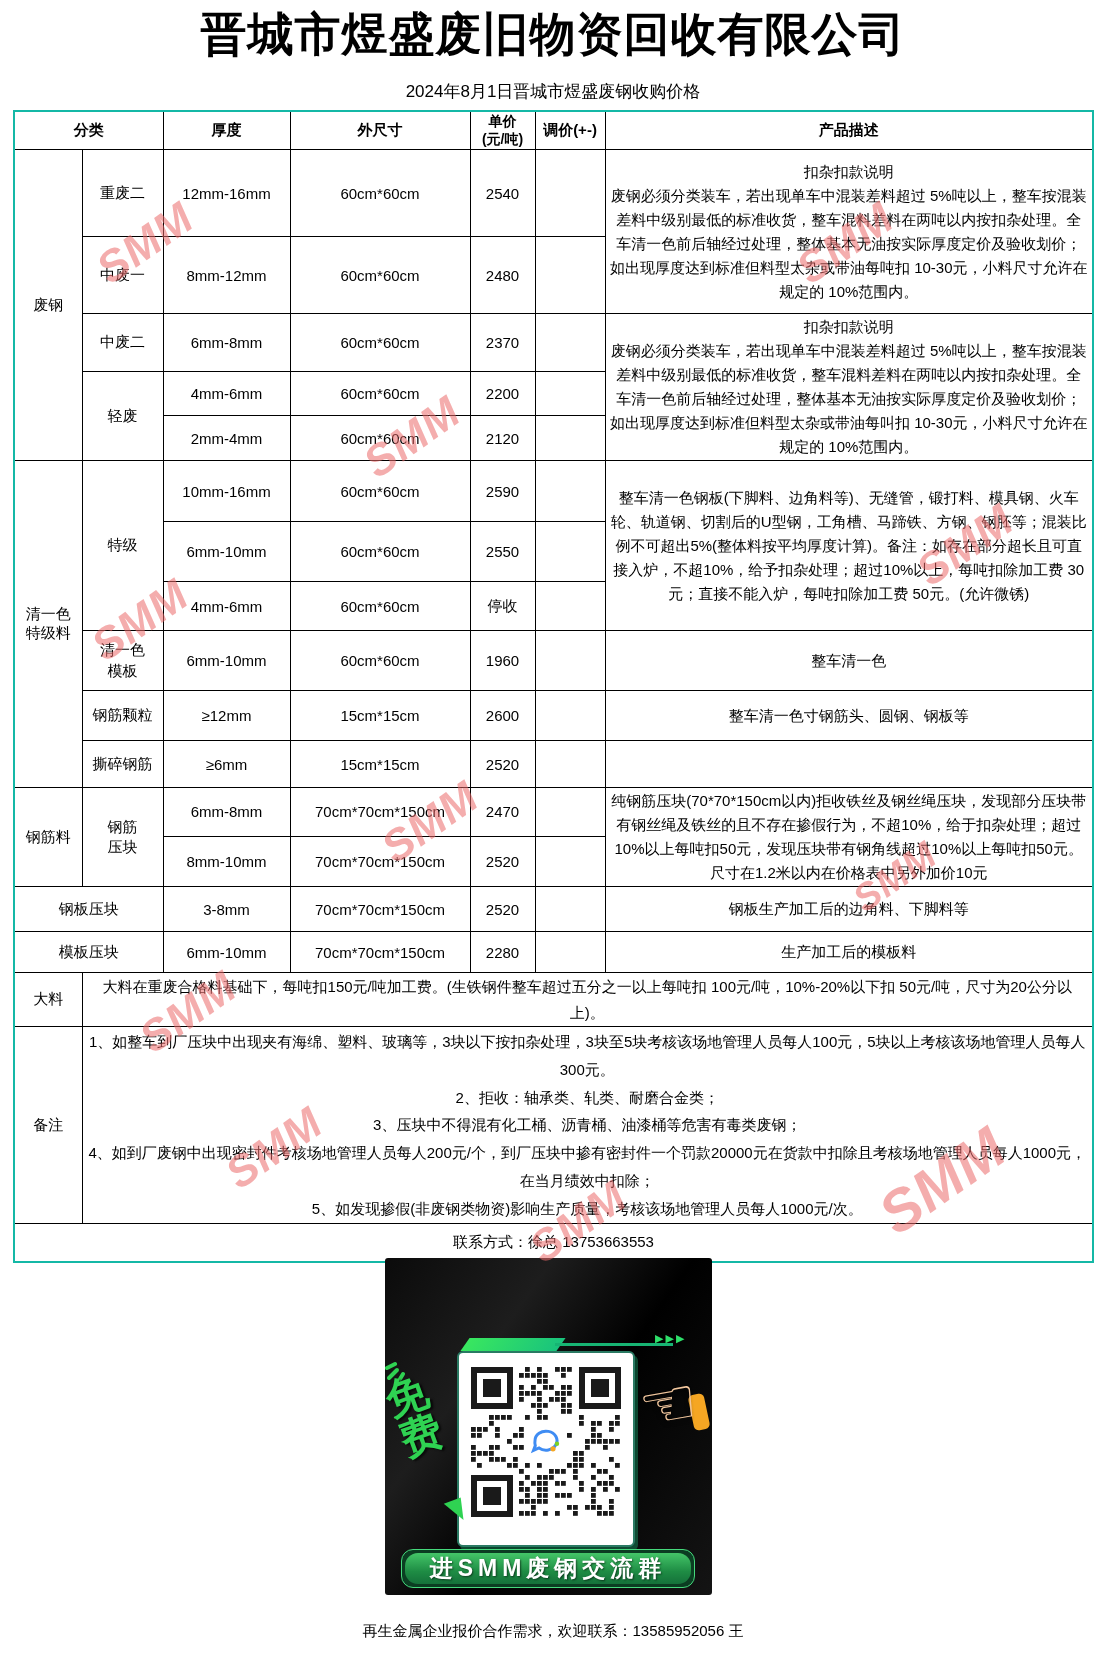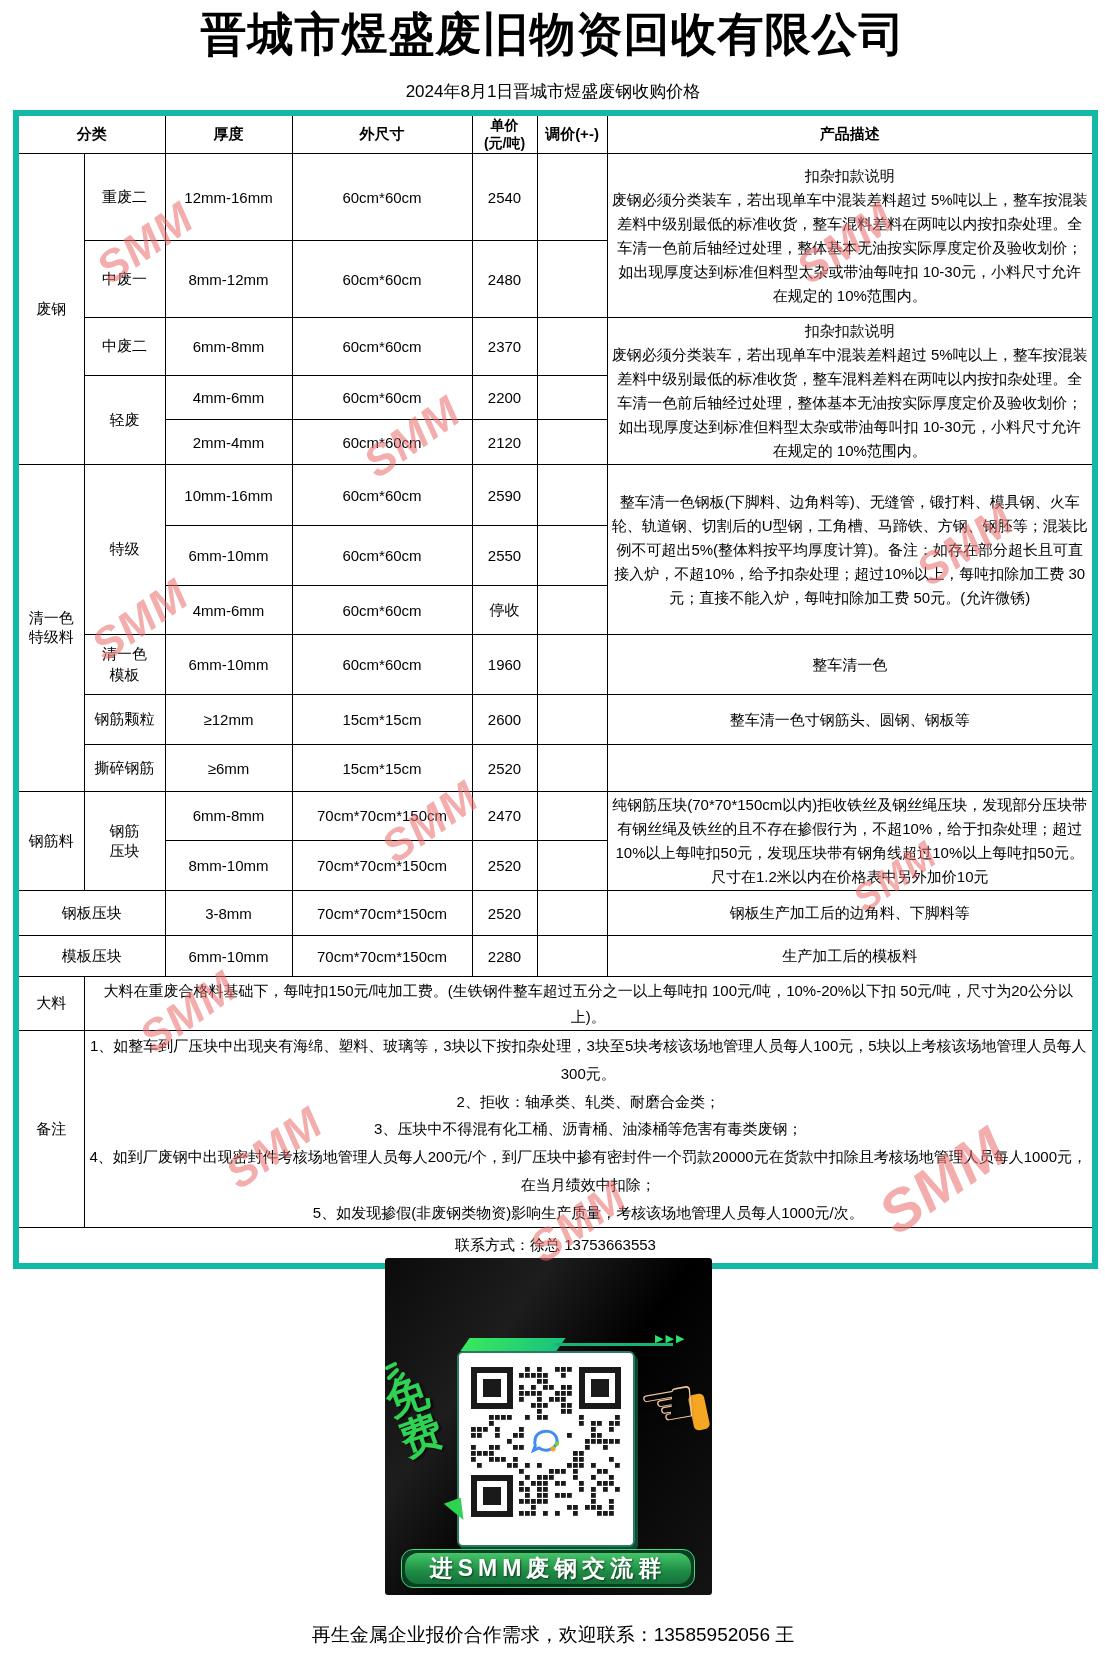--- a/index.html
+++ b/index.html
@@ -5,21 +5,21 @@
   html,body { margin:0; padding:0; background:#fff; }
   body { width:1105px; height:1675px; position:relative; overflow:hidden;
          font-family:"Liberation Sans","DejaVu Sans",sans-serif; color:#000; }
 
   .page-title { position:absolute; top:4px; left:13px; width:1080px; margin:0;
     text-align:center; font-size:46px; font-weight:900; letter-spacing:1px; }
   .page-subtitle { position:absolute; top:80px; left:13px; width:1080px;
     text-align:center; font-size:17px; }
 
   table.price { position:absolute; top:110px; left:13px; width:1080px;
-    border-collapse:collapse; table-layout:fixed; border:6px solid #14b8a6; }
+    border-collapse:collapse; table-layout:fixed; border:2px solid #14b8a6; }
   .price th, .price td { border:1px solid #000; text-align:center; vertical-align:middle;
     font-size:15px; padding:1px 4px; word-break:break-word; }
   .price th { font-weight:bold; line-height:1.25; }
   .grade { line-height:1.35; }
   .pricev { font-size:16px; }
   .desc { font-size:14.5px; line-height:1.6; padding:2px 8px; }
   .left { text-align:left;margin-top:35px; }
   .preline { white-space:pre-line; }
   .remarks-cell { font-size:15px; line-height:1.85; padding:4px 12px; text-align:left; }
   .large-cell { font-size:15px; line-height:1.7; padding:2px 10px;margin-left:8px; }
@@ -63,21 +63,21 @@
   .join-btn-outer { position:absolute; left:16px; top:291px; width:294px; height:39px;
     background:#0b3d22; border:1px solid #46d97c; border-radius:12px; padding:3px;
     box-sizing:border-box; }
   .join-btn { width:100%; height:100%; border-radius:13px;
     background:linear-gradient(180deg,#44c568 0%,#1e8c44 60%,#15713a 100%);
     display:flex; align-items:center; justify-content:center;
     color:#fff; font-weight:bold; font-size:23px; letter-spacing:5px;
     text-shadow:1px 1px 2px rgba(0,0,0,.55); }
 
   .page-footer { position:absolute; top:1622px; left:13px; width:1080px;
-    text-align:center; font-size:19px; }
+    text-align:center; font-size:15px; }
 </style>
 </head>
 <body>
 
 <h1 class="page-title">晋城市煜盛废旧物资回收有限公司</h1>
 <div class="page-subtitle">2024年8月1日晋城市煜盛废钢收购价格</div>
 
 <table class="price">
   <colgroup>
     <col style="width:68px">

